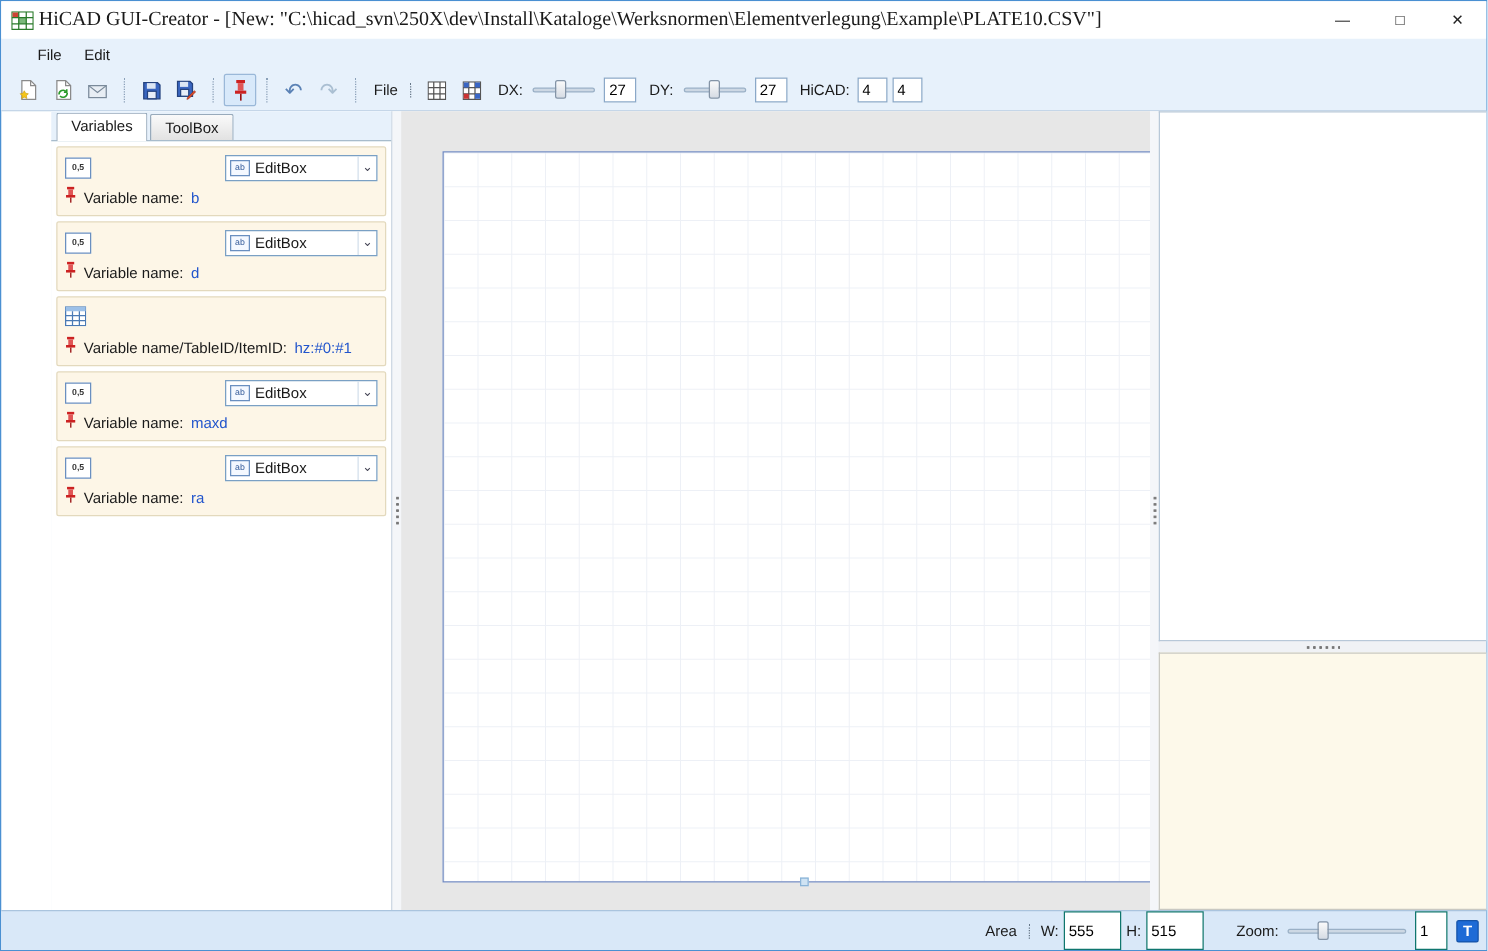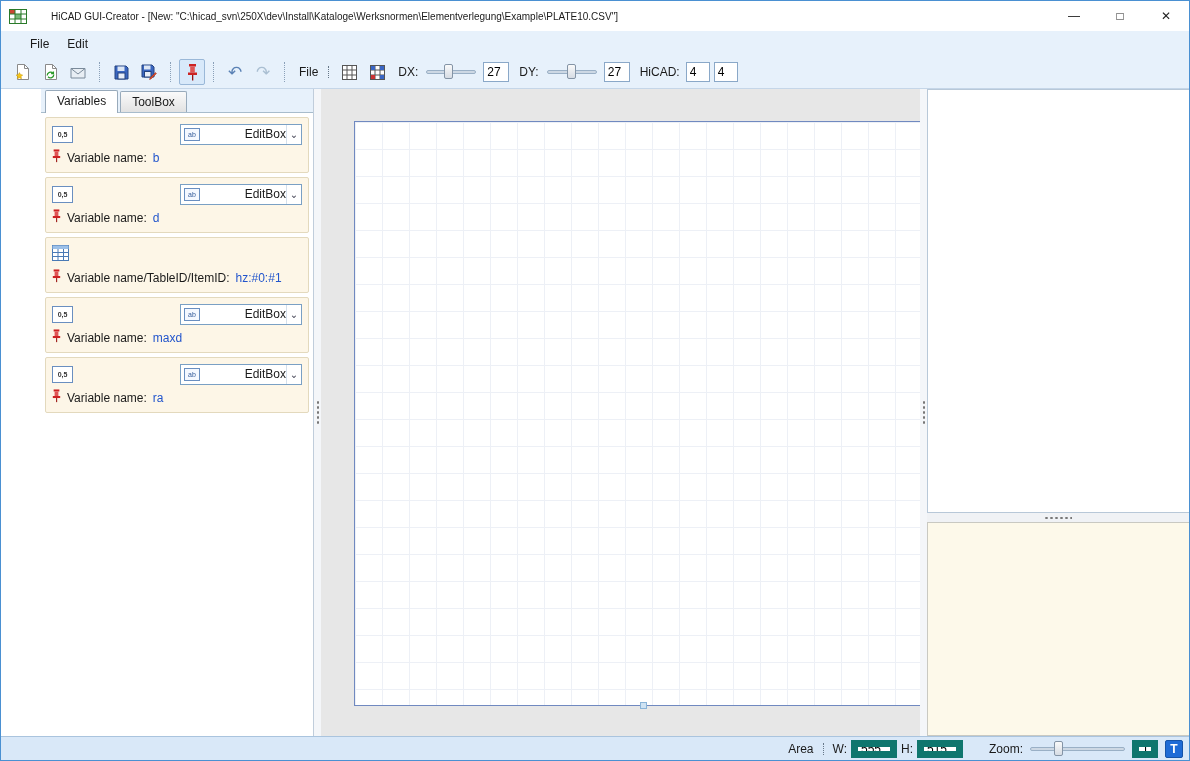--- a/index.html
+++ b/index.html
@@ -3,21 +3,21 @@
 <meta charset="utf-8">
 <style>
   * { box-sizing: border-box; margin: 0; padding: 0; }
   html, body { width: 1190px; height: 761px; overflow: hidden; }
   body { font-family: "Liberation Sans", sans-serif; font-size: 12px; color: #1a1a1a; background: #fff; }
   .window { width: 1190px; height: 761px; display: flex; flex-direction: column; border: 1px solid #4a90d2; background: #fff; }
 
   
   .titlebar { flex: 0 0 30px; background: #fff; display: flex; align-items: center; }
   .app-icon { margin-left: 8px; display: flex; align-items: center; }
-  .title-text { margin-left: 24px; font-size: 10px; white-space: nowrap; overflow: hidden; }
+  .title-text { margin-left: 4px; font-size: 16px; white-space: nowrap; overflow: hidden; font-family: Liberation Serif, serif; }
   .win-controls { margin-left: auto; display: flex; height: 100%; }
   .win-btn { width: 46px; display: flex; align-items: center; justify-content: center; font-size: 12px; color: #222; cursor: default; }
 
   
   .menubar { flex: 0 0 25px; background: #e7f1fb; display: flex; align-items: center; padding-left: 20px; }
   .menu-item { padding: 4px 9px; }
 
   
   .toolbar { flex: 0 0 33px; background: #e7f1fb; display: flex; align-items: center; padding: 0 8px; border-bottom: 1px solid #c5d6e8; gap: 2px; }
   .tb-btn { width: 26px; height: 26px; display: flex; align-items: center; justify-content: center; border: 1px solid transparent; border-radius: 2px; }
@@ -39,21 +39,21 @@
   
   .main { flex: 1 1 auto; display: flex; min-height: 0; background: #eef2f6; margin-left: 40px; }
 
   
   .left-panel { flex: 0 0 273px; display: flex; flex-direction: column; background: #fff; border-right: 1px solid #c0cddb; }
   .tabstrip { flex: 0 0 24px; background: #e7f1fb; display: flex; align-items: flex-end; padding-left: 4px; gap: 2px; border-bottom: 1px solid #a8bccc; }
   .tab { padding: 3px 11px 3px; border: 1px solid #98aabb; border-bottom: none; background: linear-gradient(#fafafa, #e2e2e2); border-radius: 2px 2px 0 0; position: relative; }
   .tab.active { background: #fff; top: 1px; padding-bottom: 5px; z-index: 2; }
   .cards { padding: 4px; overflow: hidden; }
 
-  .var-card { background: #fdf6e7; border: 1px solid #e3d9bd; border-radius: 2px; margin-bottom: 4px; padding: 5px 6px 6px; text-align: right; }
+  .var-card { background: #fdf6e7; border: 1px solid #e3d9bd; border-radius: 2px; margin-bottom: 4px; padding: 5px 6px 6px; }
   .card-top { display: flex; align-items: center; justify-content: space-between; height: 22px; }
   .card-top.left { justify-content: flex-start; }
   .num-icon { width: 21px; height: 17px; border: 1px solid #6a8fc0; background: #fff; display: flex; align-items: center; justify-content: center; }
   .num-icon-text { font-size: 7px; font-weight: bold; color: #333; letter-spacing: 0; }
   .combo { width: 122px; height: 21px; background: #fff; border: 1px solid #7aa0c4; display: flex; align-items: center; padding-left: 3px; }
   .combo-icon { width: 16px; height: 13px; border: 1px solid #6a8fc0; background: #f4f8ff; color: #335a99; font-size: 7px; display: flex; align-items: center; justify-content: center; margin-right: 4px; }
   .combo-text { flex: 1; font-size: 12px; }
   .combo-arrow { width: 15px; align-self: stretch; display: flex; align-items: center; justify-content: center; color: #445; font-size: 10px; border-left: 1px solid #d4e0ec; }
   .card-bottom { display: flex; align-items: center; gap: 6px; margin-top: 4px; }
   .var-label { font-weight: normal; }
@@ -77,21 +77,21 @@
 
   
   .right-col { flex: 0 0 262px; display: flex; flex-direction: column; background: #f0f2f5; }
   .right-top { flex: 0 0 424px; background: #fff; border: 1px solid #b8c8d8; border-right: none; }
   .right-bottom { flex: 1 1 auto; background: #fdf9ea; border: 1px solid #c9c9c2; border-right: none; }
 
   
   .statusbar { flex: 0 0 24px; background: #d9e8f8; border-top: 1px solid #aac4de; display: flex; align-items: center; justify-content: flex-end; padding: 0 6px; gap: 4px; }
   .sb-label { white-space: nowrap; }
   .sb-label.bold { font-weight: normal; }
-  .sb-input { height: 18px; background: #fff; border: 7px solid #0f766e; font-size: 12px; font-family: "Liberation Sans", sans-serif; padding: 0 3px; }
+  .sb-input { height: 31px; background: #fff; border: 1px solid #0f766e; font-size: 12px; font-family: "Liberation Sans", sans-serif; padding: 0 3px; }
   .sb-input.size { width: 46px; }
   .sb-input.zoomv { width: 26px; }
   .gap20 { width: 18px; }
   .t-btn { width: 18px; height: 18px; background: #1e6bd6; color: #fff; display: flex; align-items: center; justify-content: center; font-weight: bold; font-size: 12px; border: 1px solid #1553a8; border-radius: 2px; margin-left: 3px; }
 </style>
 </head>
 <body>
 
 <div class="window">
 

